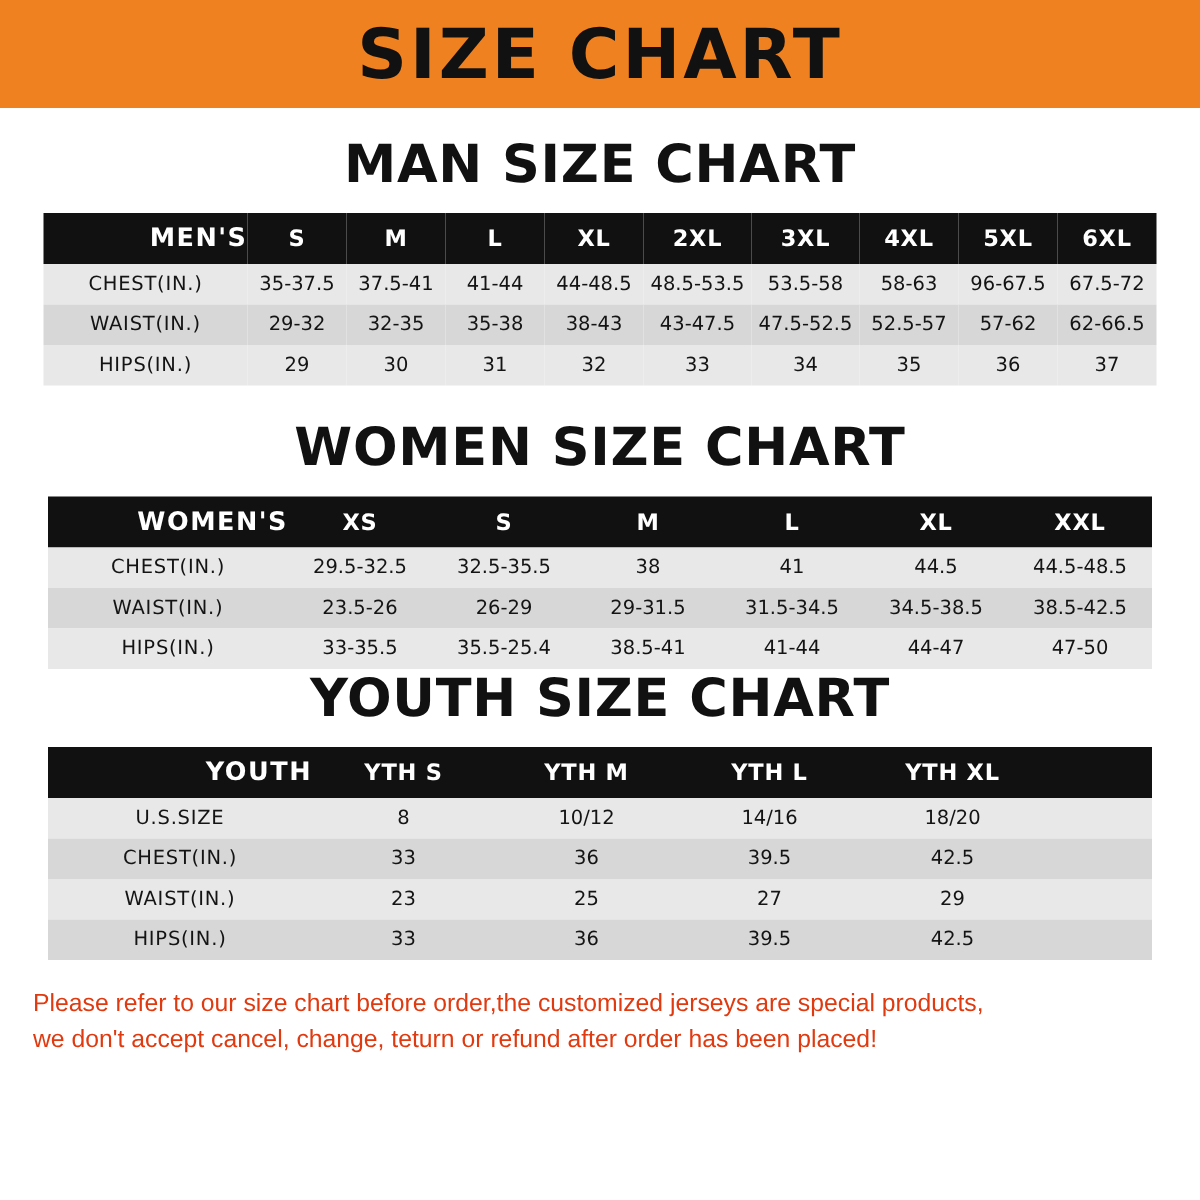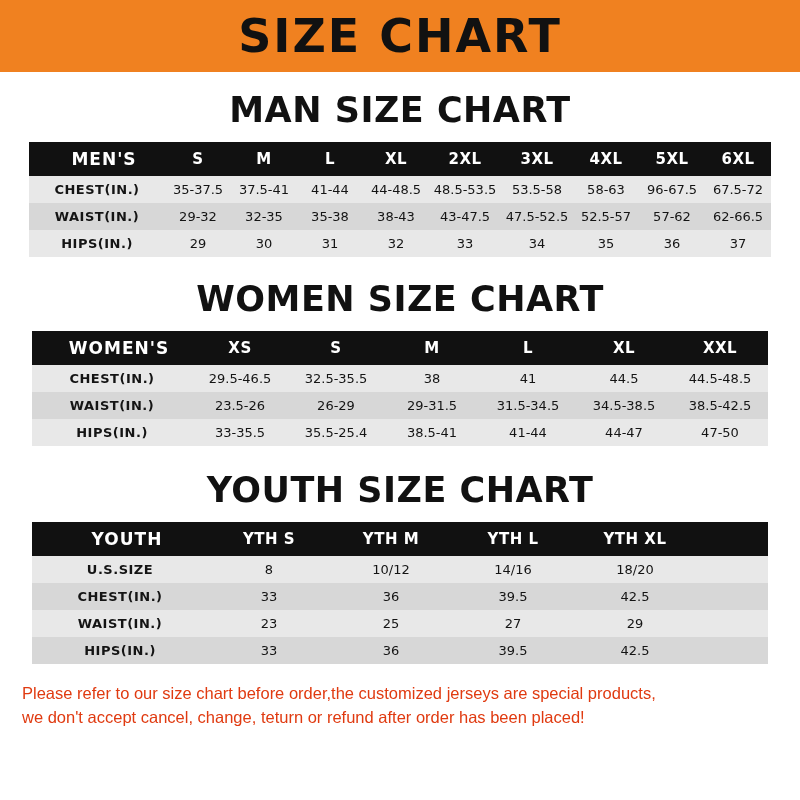--- a/index.html
+++ b/index.html
@@ -38,21 +38,21 @@
   .section-title {
     text-align: center;
     font-family: "DejaVu Sans", sans-serif;
     font-weight: bold;
     font-size: 35px;
     color: #111111;
     letter-spacing: 0.5px;
   }
   .title-man { margin-top: 18px; }
   .title-women { margin-top: 22px; }
-  .title-youth { margin-top: 24px; }
+  .title-youth { }
 
   table {
     border-collapse: collapse;
     table-layout: fixed;
     margin: 12px auto 0 auto;
     width: 736px;
   }
   table td, table th {
     text-align: center;
     font-family: "DejaVu Sans", sans-serif;
@@ -67,32 +67,31 @@
     background: #111111;
   }
   thead th {
     color: #ffffff;
     font-weight: bold;
     font-size: 15px;
     height: 34px;
     letter-spacing: 0.5px;
   }
   thead th.rowlabel {
-    text-align: center;
+    text-align: right;
     padding-left: 14px;
     font-size: 17px;
     letter-spacing: 1px;
   }
   tbody tr.odd { background: #e8e8e8; }
   tbody tr.even { background: #d7d7d7; }
   tbody td.rowlabel {
     font-size: 13px;
     letter-spacing: 0.5px;
     color: #141414;
-    font-weight: bold;
   }
   .note {
     margin: 18px 22px 0 22px;
     text-align: left;
     color: #e03a10;
     font-family: Liberation Sans, sans-serif;
     font-size: 16.5px;
     line-height: 1.45;
   }
   .note span { display: block; }
@@ -192,21 +191,21 @@
         <th>S</th>
         <th>M</th>
         <th>L</th>
         <th>XL</th>
         <th>XXL</th>
       </tr>
     </thead>
     <tbody>
       <tr class="odd">
         <td class="rowlabel">CHEST(IN.)</td>
-        <td>29.5-46.5</td>
+        <td>29.5-32.5</td>
         <td>32.5-35.5</td>
         <td>38</td>
         <td>41</td>
         <td>44.5</td>
         <td>44.5-48.5</td>
       </tr>
       <tr class="even">
         <td class="rowlabel">WAIST(IN.)</td>
         <td>23.5-26</td>
         <td>26-29</td>

